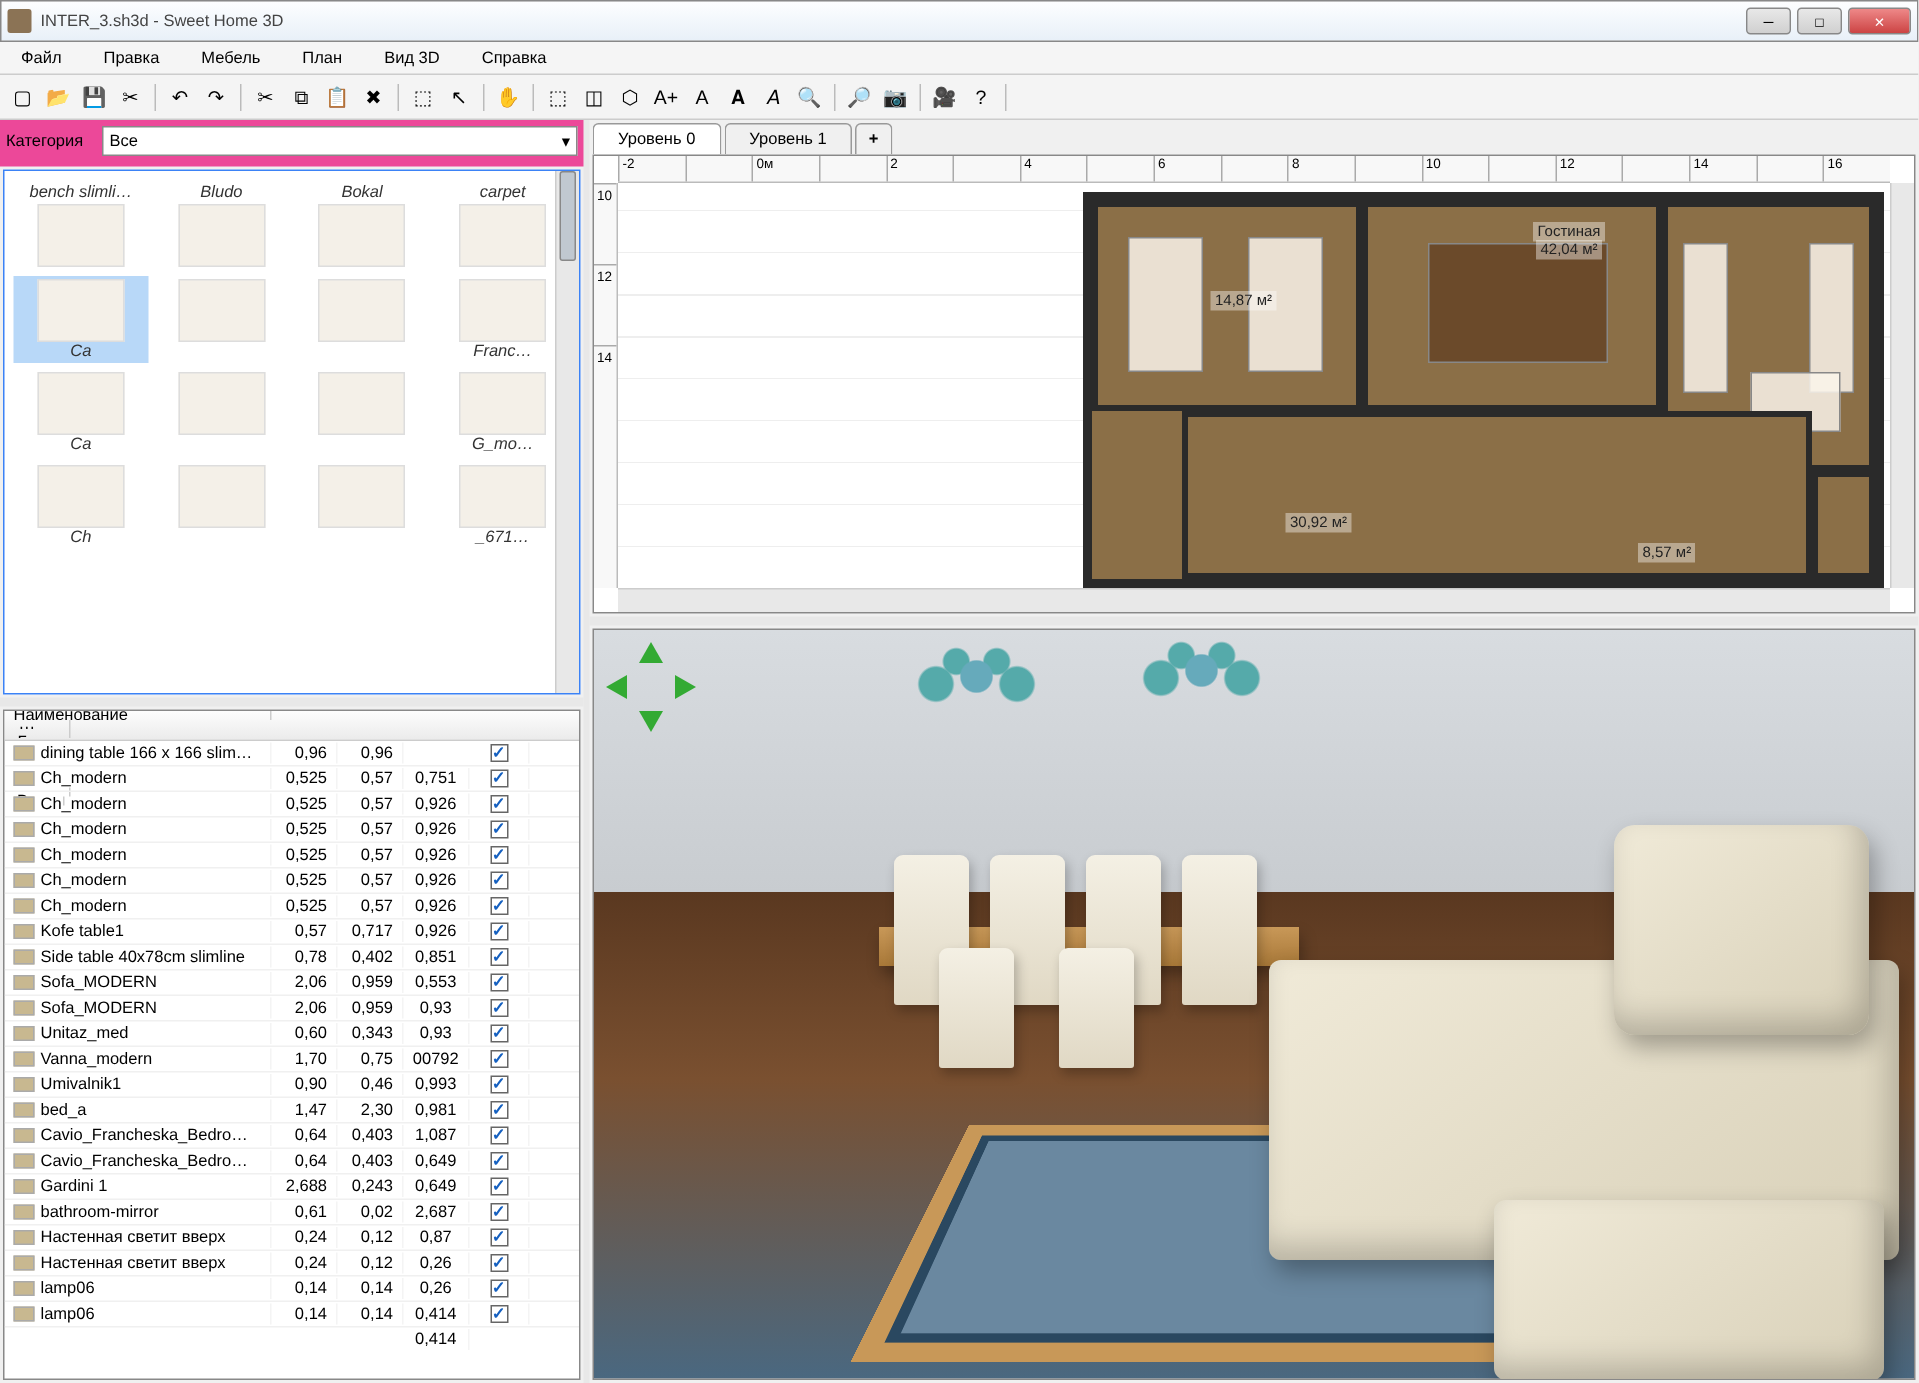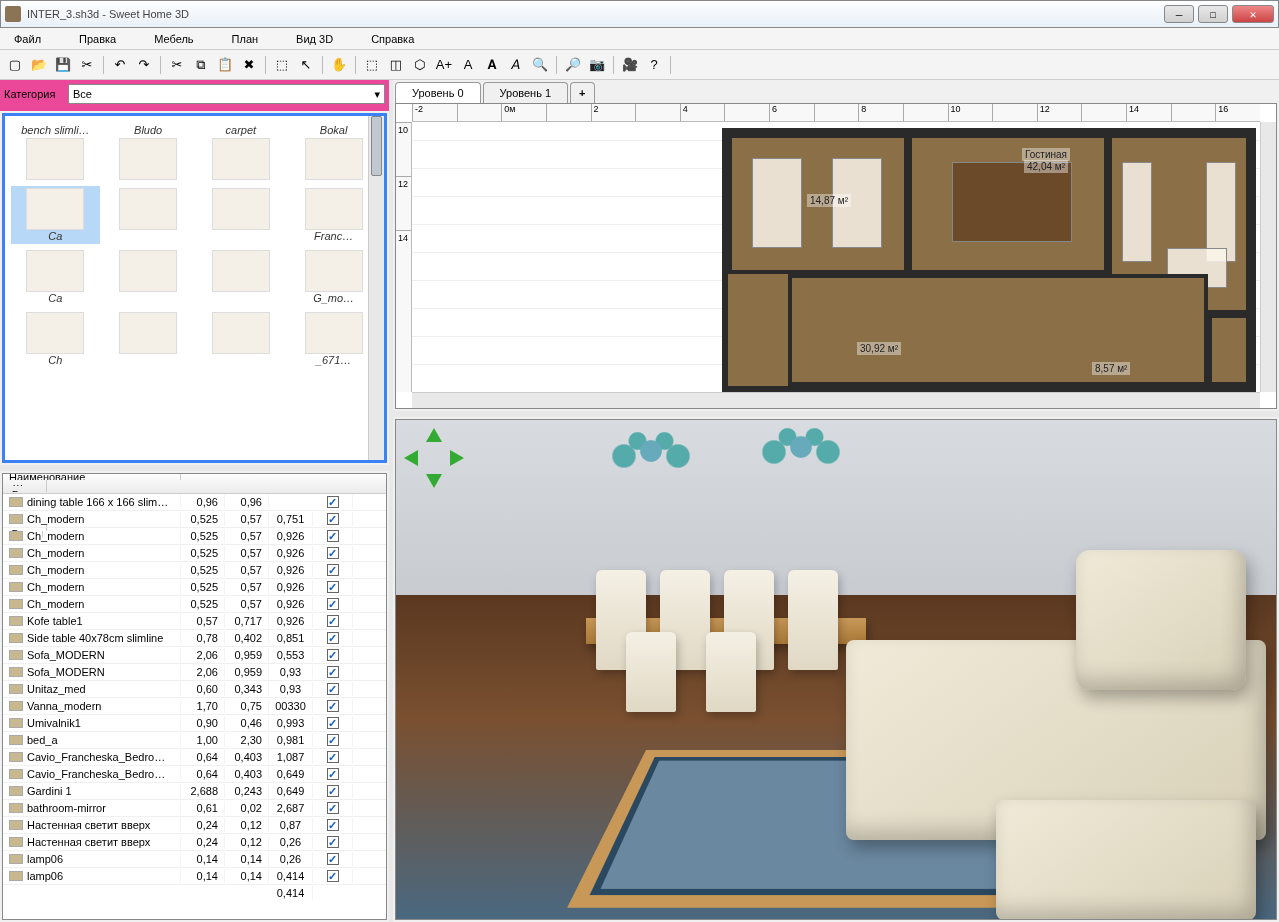--- a/index.html
+++ b/index.html
@@ -7,38 +7,38 @@
 
 .titlebar { height: 28px; background: linear-gradient(#fdfeff, #e8f0f8); border: 1px solid #888; display: flex; align-items: center; padding: 0 4px; }
 .titlebar .icon { width: 16px; height: 16px; margin-right: 6px; background: #8b7355; border-radius: 2px; }
 .titlebar-title { flex: 1; color: #444; }
 .winbtns { display: flex; gap: 4px; }
 .winbtn { width: 30px; height: 18px; border: 1px solid #888; border-radius: 3px; display: flex; align-items: center; justify-content: center; font-family: monospace; cursor: pointer; }
 .winbtn.min { background: linear-gradient(#e8e8e8, #d0d0d0); }
 .winbtn.max { background: linear-gradient(#e8e8e8, #d0d0d0); }
 .winbtn.close { background: linear-gradient(#e88, #c44); color: #fff; font-weight: bold; width: 42px; }
 
-.menubar { height: 22px; background: #f5f5f5; border-bottom: 1px solid #ccc; display: flex; align-items: center; padding: 0 4px; gap: 18px; }
+.menubar { height: 22px; background: #f5f5f5; border-bottom: 1px solid #ccc; display: flex; align-items: center; padding: 0 4px; gap: 8px; }
 .menubar .item { padding: 3px 10px; cursor: pointer; }
 
 .toolbar { height: 30px; background: #f4f4f4; border-bottom: 1px solid #ccc; display: flex; align-items: center; padding: 0 4px; gap: 2px; }
 .tbtn { width: 22px; height: 22px; display: flex; align-items: center; justify-content: center; cursor: pointer; border: 1px solid transparent; border-radius: 2px; font-size: 13px; }
 .tsep { width: 1px; height: 18px; background: #bbb; margin: 0 3px; }
 
 .mainrow { display: flex; height: calc(922px - 80px); }
 .leftcol { width: 393px; display: flex; flex-direction: column; border-right: 4px solid #e8e8e8; }
 .rightcol { flex: 1; display: flex; flex-direction: column; }
 
 .catalog-controls { padding: 4px; background: #ec4899; }
 .ctrl-row { display: flex; align-items: center; margin-bottom: 3px; }
 .ctrl-label { width: 64px; }
 .ctrl-select { flex: 1; height: 20px; border: 1px solid #888; background: #fff; padding: 0 4px; display: flex; align-items: center; justify-content: space-between; cursor: pointer; }
 .ctrl-input { flex: 1; height: 20px; border: 1px solid #888; background: #fff; padding: 0 4px; }
 
-.catalog-pane { flex: 0 0 350px; border: 3px solid #3b82f6; margin: 2px; background: #fff; position: relative; overflow: hidden; }
+.catalog-pane { flex: 0 0 350px; border: 1px solid #3b82f6; margin: 2px; background: #fff; position: relative; overflow: hidden; }
 .catalog-pane .scrollv { position: absolute; right: 0; top: 0; bottom: 0; width: 16px; background: #e8e8e8; border-left: 1px solid #ccc; }
 .catalog-pane .scrollv .thumb { position: absolute; top: 0; left: 2px; right: 2px; height: 60px; background: #c0c8d0; border: 1px solid #888; border-radius: 2px; }
 .catalog-grid { padding: 6px; display: grid; grid-template-columns: repeat(4, 1fr); gap: 4px; }
 .cat-item { display: flex; flex-direction: column; align-items: center; padding: 2px; cursor: pointer; }
 .cat-item .lbl { font-style: italic; color: #333; margin-bottom: 2px; white-space: nowrap; overflow: hidden; text-overflow: ellipsis; width: 80px; text-align: center; }
 .cat-item .thumb { width: 58px; height: 42px; background: #f4f0e8; border: 1px solid #ddd; }
 .cat-item.sel { background: #b8d8f8; }
 .cat-item .under { font-style: italic; color: #333; width: 80px; text-align: center; white-space: nowrap; overflow: hidden; text-overflow: ellipsis; }
 
 .tooltip { position: absolute; left: 20px; top: 108px; width: 310px; background: #fff9d8; border: 1px solid #999; padding: 8px; text-align: center; z-index: 10; box-shadow: 2px 2px 4px rgba(0,0,0,.2); }
@@ -169,25 +169,25 @@
       <div class="catalog-grid" id="catgrid">
           <div class="cat-item">
             <div class="lbl">bench slimli…</div>
             <div class="thumb"></div>
           </div>
           <div class="cat-item">
             <div class="lbl">Bludo</div>
             <div class="thumb"></div>
           </div>
           <div class="cat-item">
+            <div class="lbl">Bokal</div>
+            <div class="thumb"></div>
+          </div>
+          <div class="cat-item">
             <div class="lbl">carpet</div>
-            <div class="thumb"></div>
-          </div>
-          <div class="cat-item">
-            <div class="lbl">Bokal</div>
             <div class="thumb"></div>
           </div>
           <div class="cat-item sel">
             <div class="thumb"></div>
             <div class="under">Ca</div>
           </div>
           <div class="cat-item">
             <div class="thumb"></div>
             <div class="under"></div>
           </div>
@@ -358,21 +358,21 @@
             <div class="cell col-h">0,93</div>
             <div class="cell col-vis"><span class="ck">✓</span></div>
           </div>
           <div class="ft-row">
             <div class="cell col-name">
               <span class="fico"></span>
               <span>Unitaz_med</span>
             </div>
             <div class="cell col-w">0,60</div>
             <div class="cell col-d">0,343</div>
-            <div class="cell col-h">00330</div>
+            <div class="cell col-h">00792</div>
             <div class="cell col-vis"><span class="ck">✓</span></div>
           </div>
           <div class="ft-row">
             <div class="cell col-name">
               <span class="fico"></span>
               <span>Vanna_modern</span>
             </div>
             <div class="cell col-w">1,70</div>
             <div class="cell col-d">0,75</div>
             <div class="cell col-h">0,993</div>
@@ -386,21 +386,21 @@
             <div class="cell col-w">0,90</div>
             <div class="cell col-d">0,46</div>
             <div class="cell col-h">0,981</div>
             <div class="cell col-vis"><span class="ck">✓</span></div>
           </div>
           <div class="ft-row">
             <div class="cell col-name">
               <span class="fico"></span>
               <span>bed_a</span>
             </div>
-            <div class="cell col-w">1,00</div>
+            <div class="cell col-w">1,47</div>
             <div class="cell col-d">2,30</div>
             <div class="cell col-h">1,087</div>
             <div class="cell col-vis"><span class="ck">✓</span></div>
           </div>
           <div class="ft-row">
             <div class="cell col-name">
               <span class="fico"></span>
               <span>Cavio_Francheska_Bedro…</span>
             </div>
             <div class="cell col-w">0,64</div>

